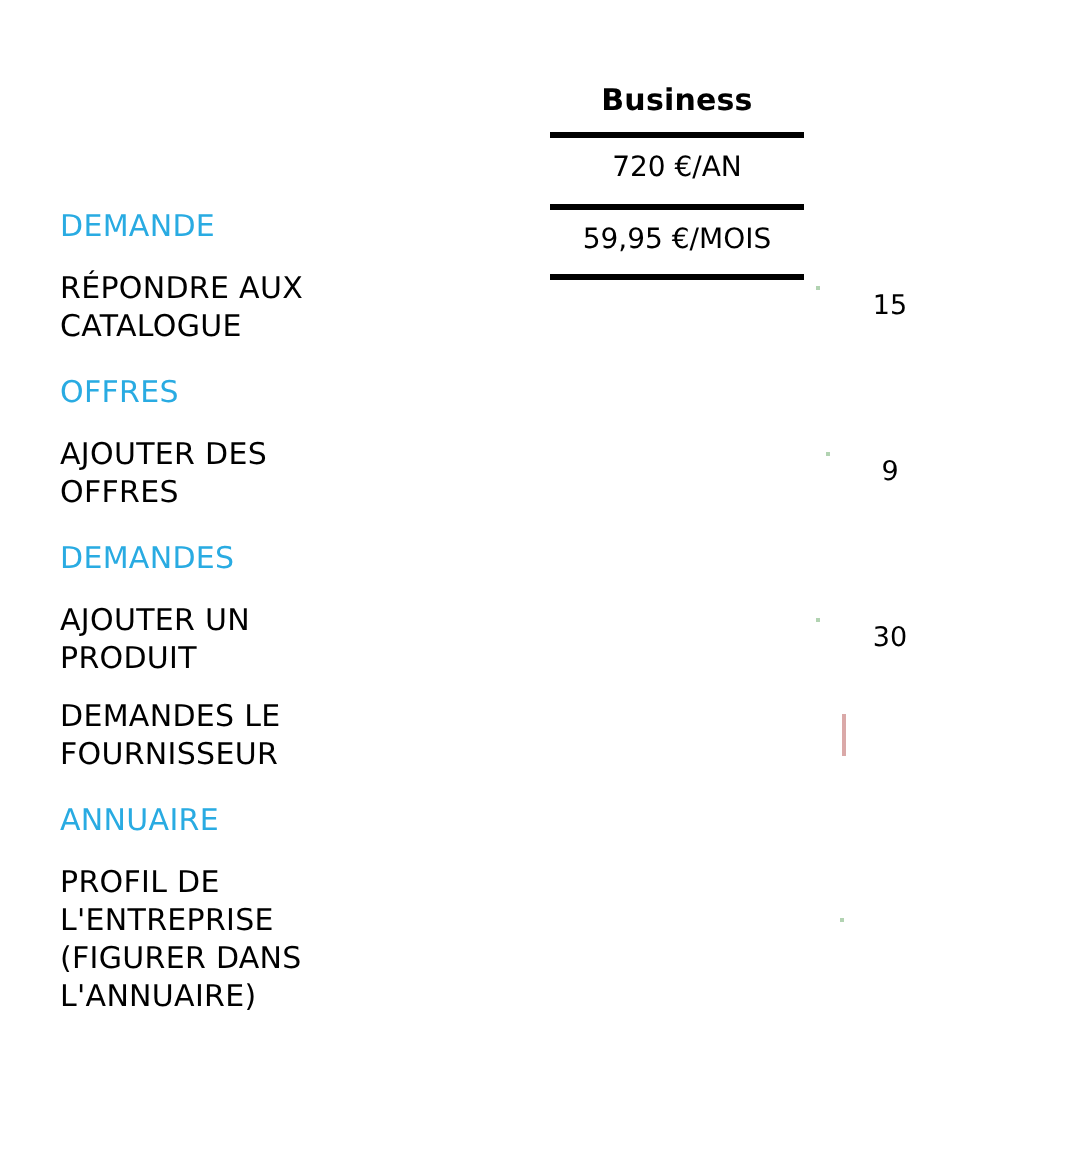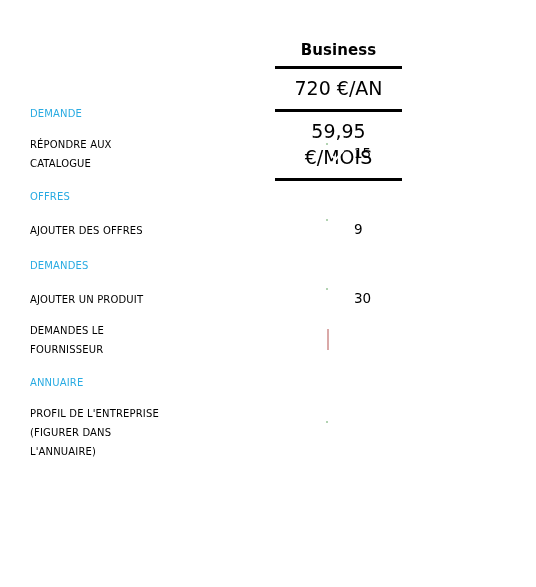--- a/index.html
+++ b/index.html
@@ -31,21 +31,21 @@
     padding: 4px 0 5px 0;
     letter-spacing: 0.1px;
     margin-top: 36px;
   }
   .rule {
     height: 3px;
     background: #000000;
     width: 100%;
   }
   .price-cell {
-    font-size: 19px;
+    font-size: 14px;
     text-align: center;
     line-height: 1.4;
     padding: 6px 0 7px 0;
     color: #000000;
   }
 
   
   #feature-table {
     position: absolute;
     left: 0;
@@ -57,37 +57,37 @@
     display: flex;
     align-items: center;
     min-height: 24px;
   }
   .flabel-cell {
     width: 275px;
     padding-left: 30px;
     box-sizing: border-box;
   }
   .flabel {
-    font-size: 10px;
+    font-size: 15px;
     line-height: 19px;
     letter-spacing: 0.15px;
     max-width: 136px;
     word-wrap: break-word;
   }
   .section-row .flabel {
     color: #29abe2;
   }
   .feature-row .flabel {
     color: #000000;
   }
   .fval-cell {
     flex: 1;
     display: flex;
     align-items: center;
-    justify-content: flex-start;
+    justify-content: center;
     padding-left: 52px;
     box-sizing: border-box;
   }
   .val-count {
     font-size: 13.5px;
     color: #000000;
     margin-left: 6px;
     line-height: 1;
   }
 

